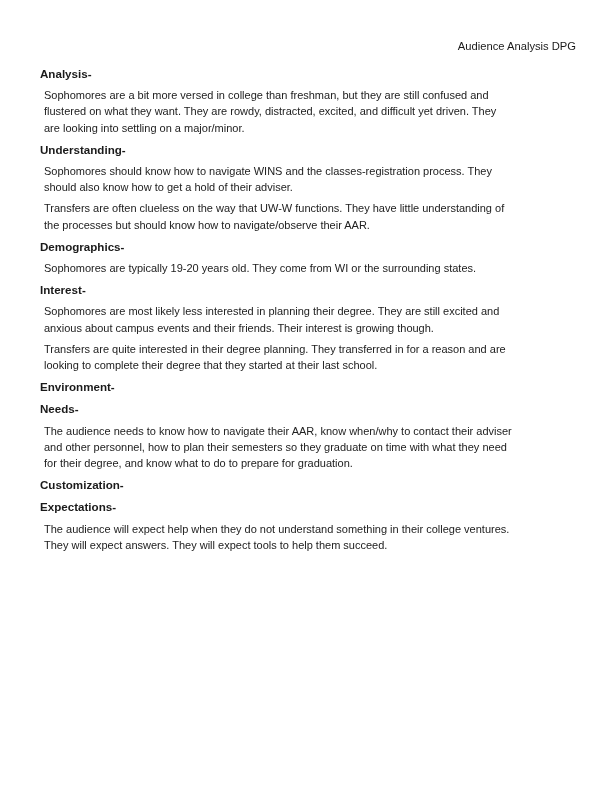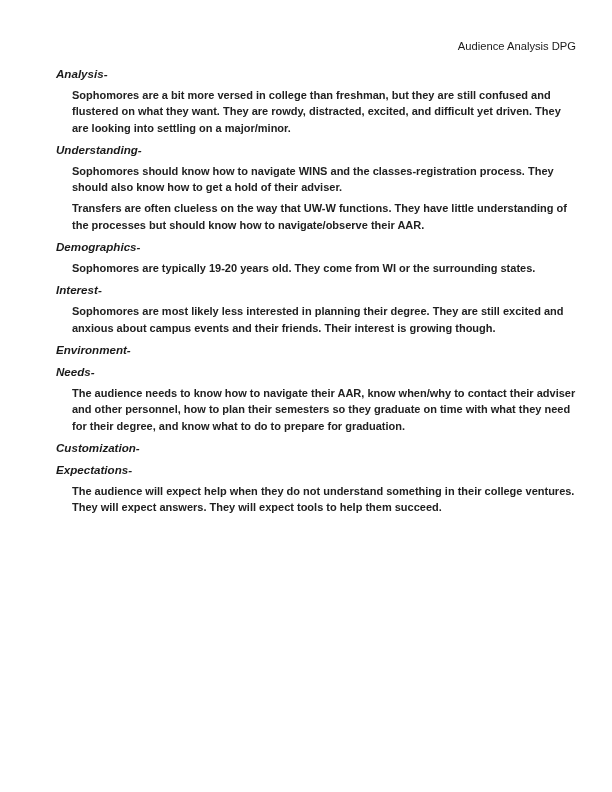--- a/index.html
+++ b/index.html
@@ -1,49 +1,47 @@
 <!DOCTYPE html>
 <html><head>
 <meta charset="utf-8">
 <style>
   html, body { margin: 0; padding: 0; background: #ffffff; }
   body { width: 612px; height: 792px; overflow: hidden; }
   .page {
     box-sizing: border-box;
     width: 612px;
     height: 792px;
-    padding: 38px 36px 0 56px;
+    padding: 38px 36px 0 40px;
     background: #ffffff;
     font-family: "Liberation Sans", sans-serif;
     color: #212121;
   }
   .doc-header {
     text-align: right;
     font-size: 11.2px;
     line-height: 16px;
     margin: 0 0 12px 0;
     color: #1a1a1a;
   }
   section { margin: 0; }
   h2.section-heading {
     font-size: 11.6px;
     line-height: 16.2px;
     font-weight: 700;
     color: #1a1a1a;
     margin: 6px 0 5px 0;
-    font-style: italic;
   }
   p.body-paragraph {
     font-size: 11px;
     line-height: 16.2px;
-    margin: 0 0 5px 16px;
+    margin: 0 0 5px 4px;
     width: 548px;
     white-space: pre-line;
     color: #212121;
-    font-weight: bold;
   }
 </style>
 </head>
 <body>
 
 <div class="page">
 
   <div class="doc-header">
     <span>Audience Analysis DPG</span>
   </div>
@@ -65,20 +63,22 @@
 
   <section>
     <h2 class="section-heading">Demographics-</h2>
     <p class="body-paragraph">Sophomores are typically 19-20 years old. They come from WI or the surrounding states.</p>
   </section>
 
   <section>
     <h2 class="section-heading">Interest-</h2>
     <p class="body-paragraph">Sophomores are most likely less interested in planning their degree. They are still excited and
 anxious about campus events and their friends. Their interest is growing though.</p>
+    <p class="body-paragraph">Transfers are quite interested in their degree planning. They transferred in for a reason and are
+looking to complete their degree that they started at their last school.</p>
   </section>
 
   <section>
     <h2 class="section-heading">Environment-</h2>
   </section>
 
   <section>
     <h2 class="section-heading">Needs-</h2>
     <p class="body-paragraph">The audience needs to know how to navigate their AAR, know when/why to contact their adviser
 and other personnel, how to plan their semesters so they graduate on time with what they need

